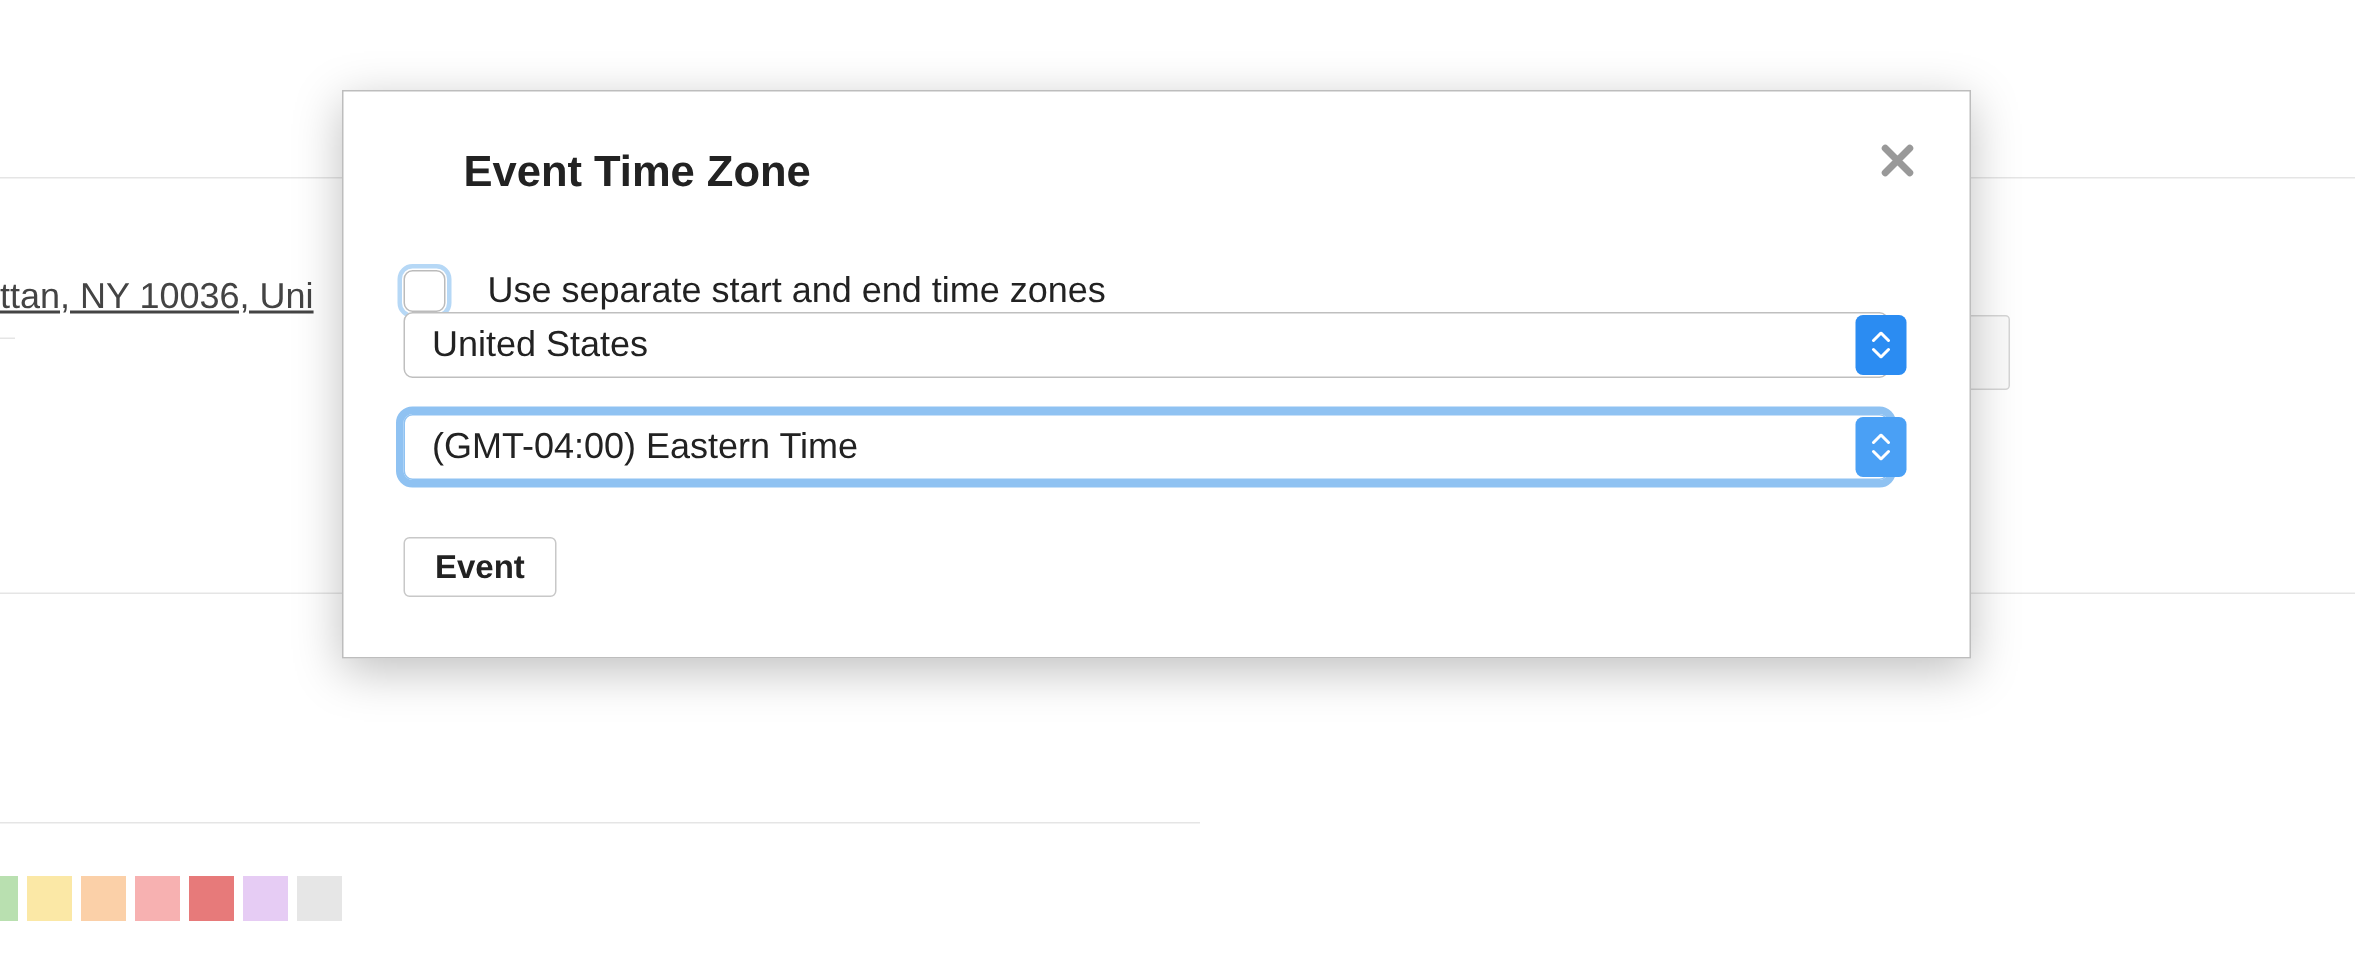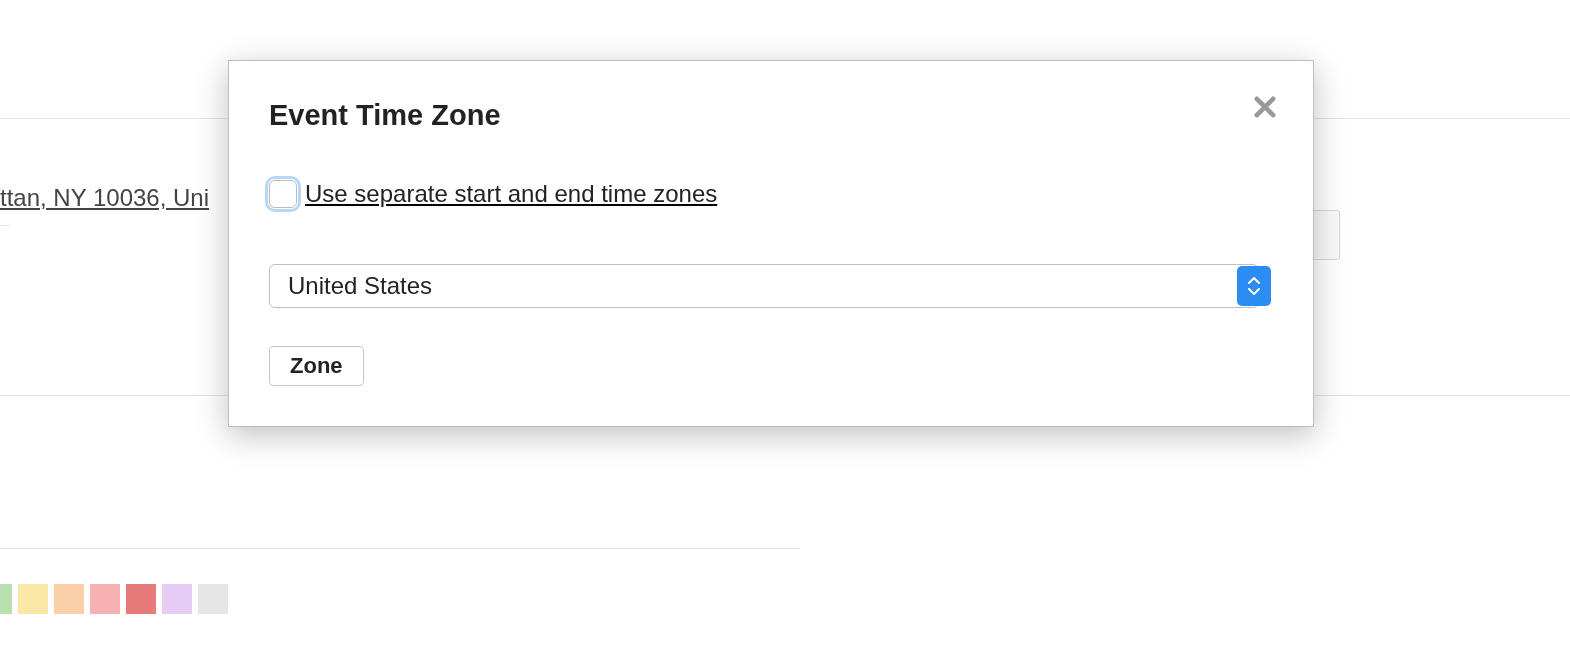--- a/index.html
+++ b/index.html
@@ -46,35 +46,34 @@
       background: #fff;
       border: 1px solid #bdbdbd;
       box-shadow: 0 8px 30px rgba(0,0,0,0.25);
       padding: 38px 40px 40px 40px;
     }
     .dialog-title {
       font-size: 29px;
       font-weight: bold;
       color: #222;
       margin-bottom: 48px;
+      margin-left: 40px;
     }
     .close-x {
       position: absolute;
       top: 32px; right: 34px;
       width: 28px; height: 28px;
       cursor: pointer;
       color: #999;
     }
     .close-x svg { width: 100%; height: 100%; }
     .checkbox-row {
       display: flex;
       align-items: center;
-      gap: 8px;
-      margin-bottom: 56px;
-      text-decoration: underline;
+      gap: 28px;
     }
     .checkbox {
       width: 28px; height: 28px;
       border: 1px solid #bbb;
       border-radius: 6px;
       background: #fff;
       outline: 3px solid #b6d8f6;
       outline-offset: 1px;
       cursor: pointer;
     }
@@ -186,17 +185,30 @@
     <div class="stepper-arrows">
       <svg viewBox="0 0 14 8">
           <path d="M2 6 L7 1 L12 6" stroke="#fff" stroke-width="2" fill="none" stroke-linecap="round" stroke-linejoin="round"></path>
         </svg>
       <svg viewBox="0 0 14 8">
           <path d="M2 2 L7 7 L12 2" stroke="#fff" stroke-width="2" fill="none" stroke-linecap="round" stroke-linejoin="round"></path>
         </svg>
     </div>
   </div>
 
+  <div class="select-wrap">
+    <div class="select focused">
+      <span>(GMT-04:00) Eastern Time</span>
+    </div>
+    <div class="stepper-arrows focused">
+      <svg viewBox="0 0 14 8">
+          <path d="M2 6 L7 1 L12 6" stroke="#fff" stroke-width="2" fill="none" stroke-linecap="round" stroke-linejoin="round"></path>
+        </svg>
+      <svg viewBox="0 0 14 8">
+          <path d="M2 2 L7 7 L12 2" stroke="#fff" stroke-width="2" fill="none" stroke-linecap="round" stroke-linejoin="round"></path>
+        </svg>
+    </div>
+  </div>
 
   <div class="button-row">
-    <button class="btn primary">Zone</button>
+    <button class="btn primary">Event</button>
   </div>
 </div>
 
 </body></html>

